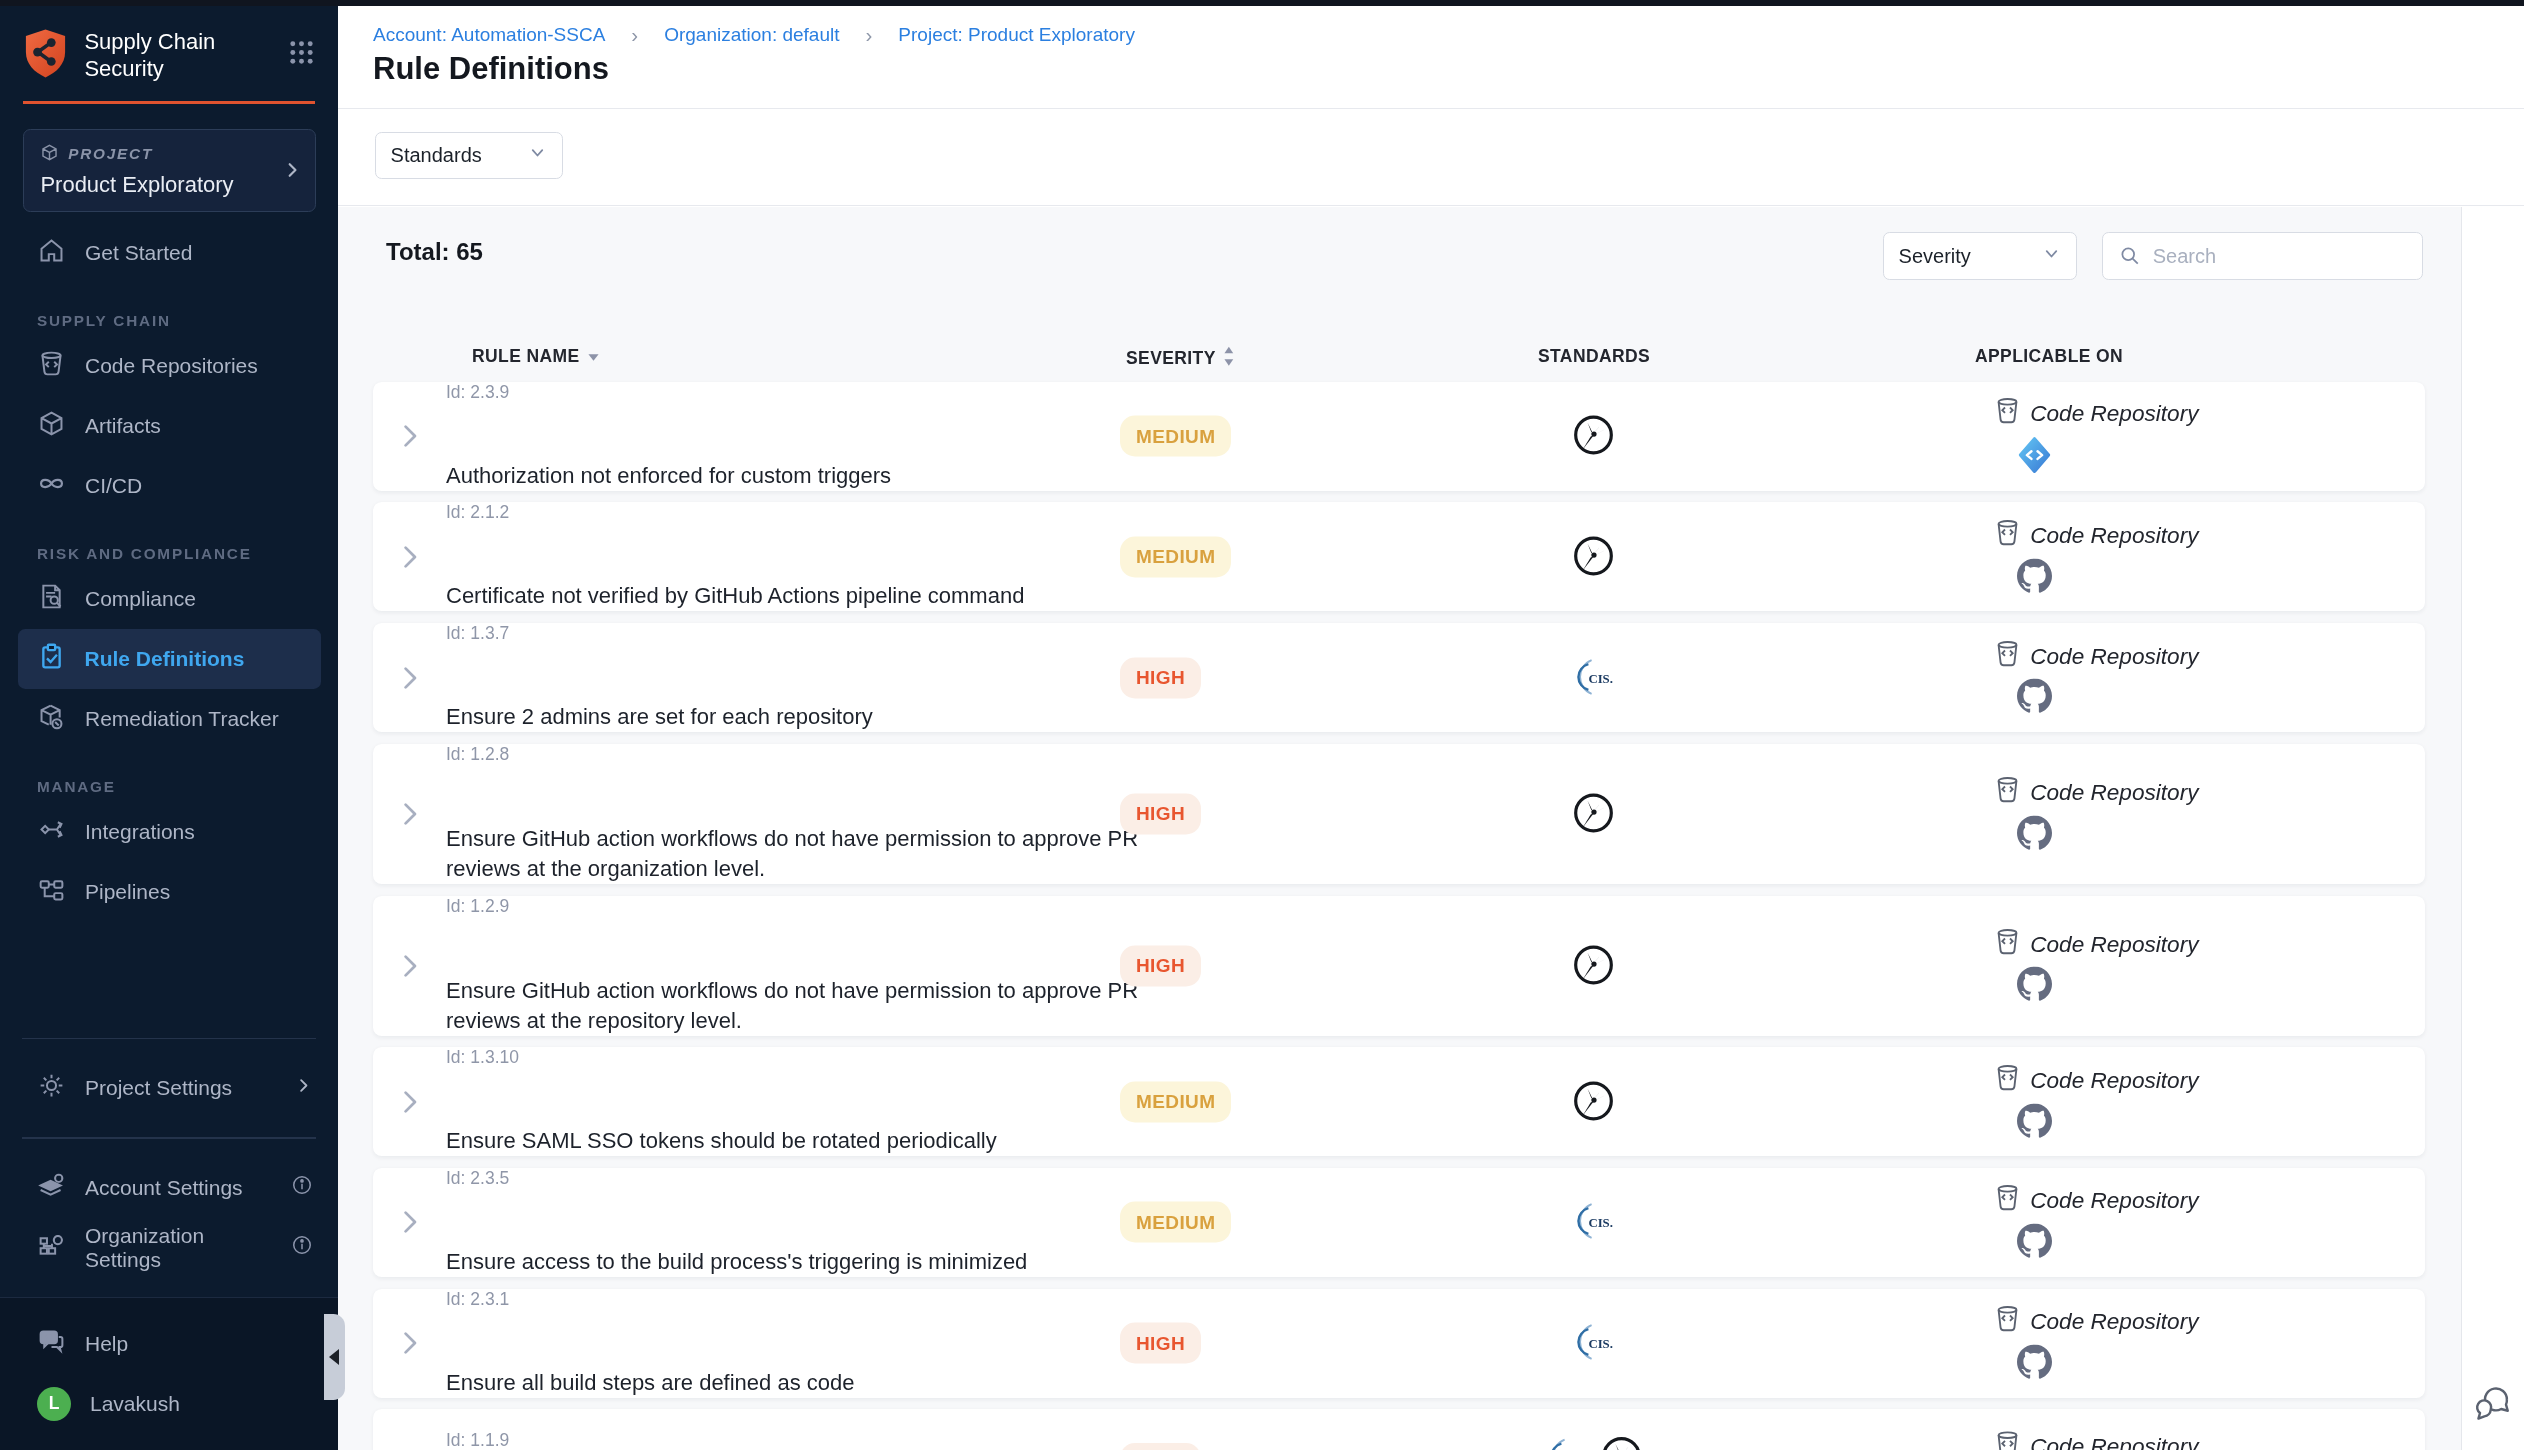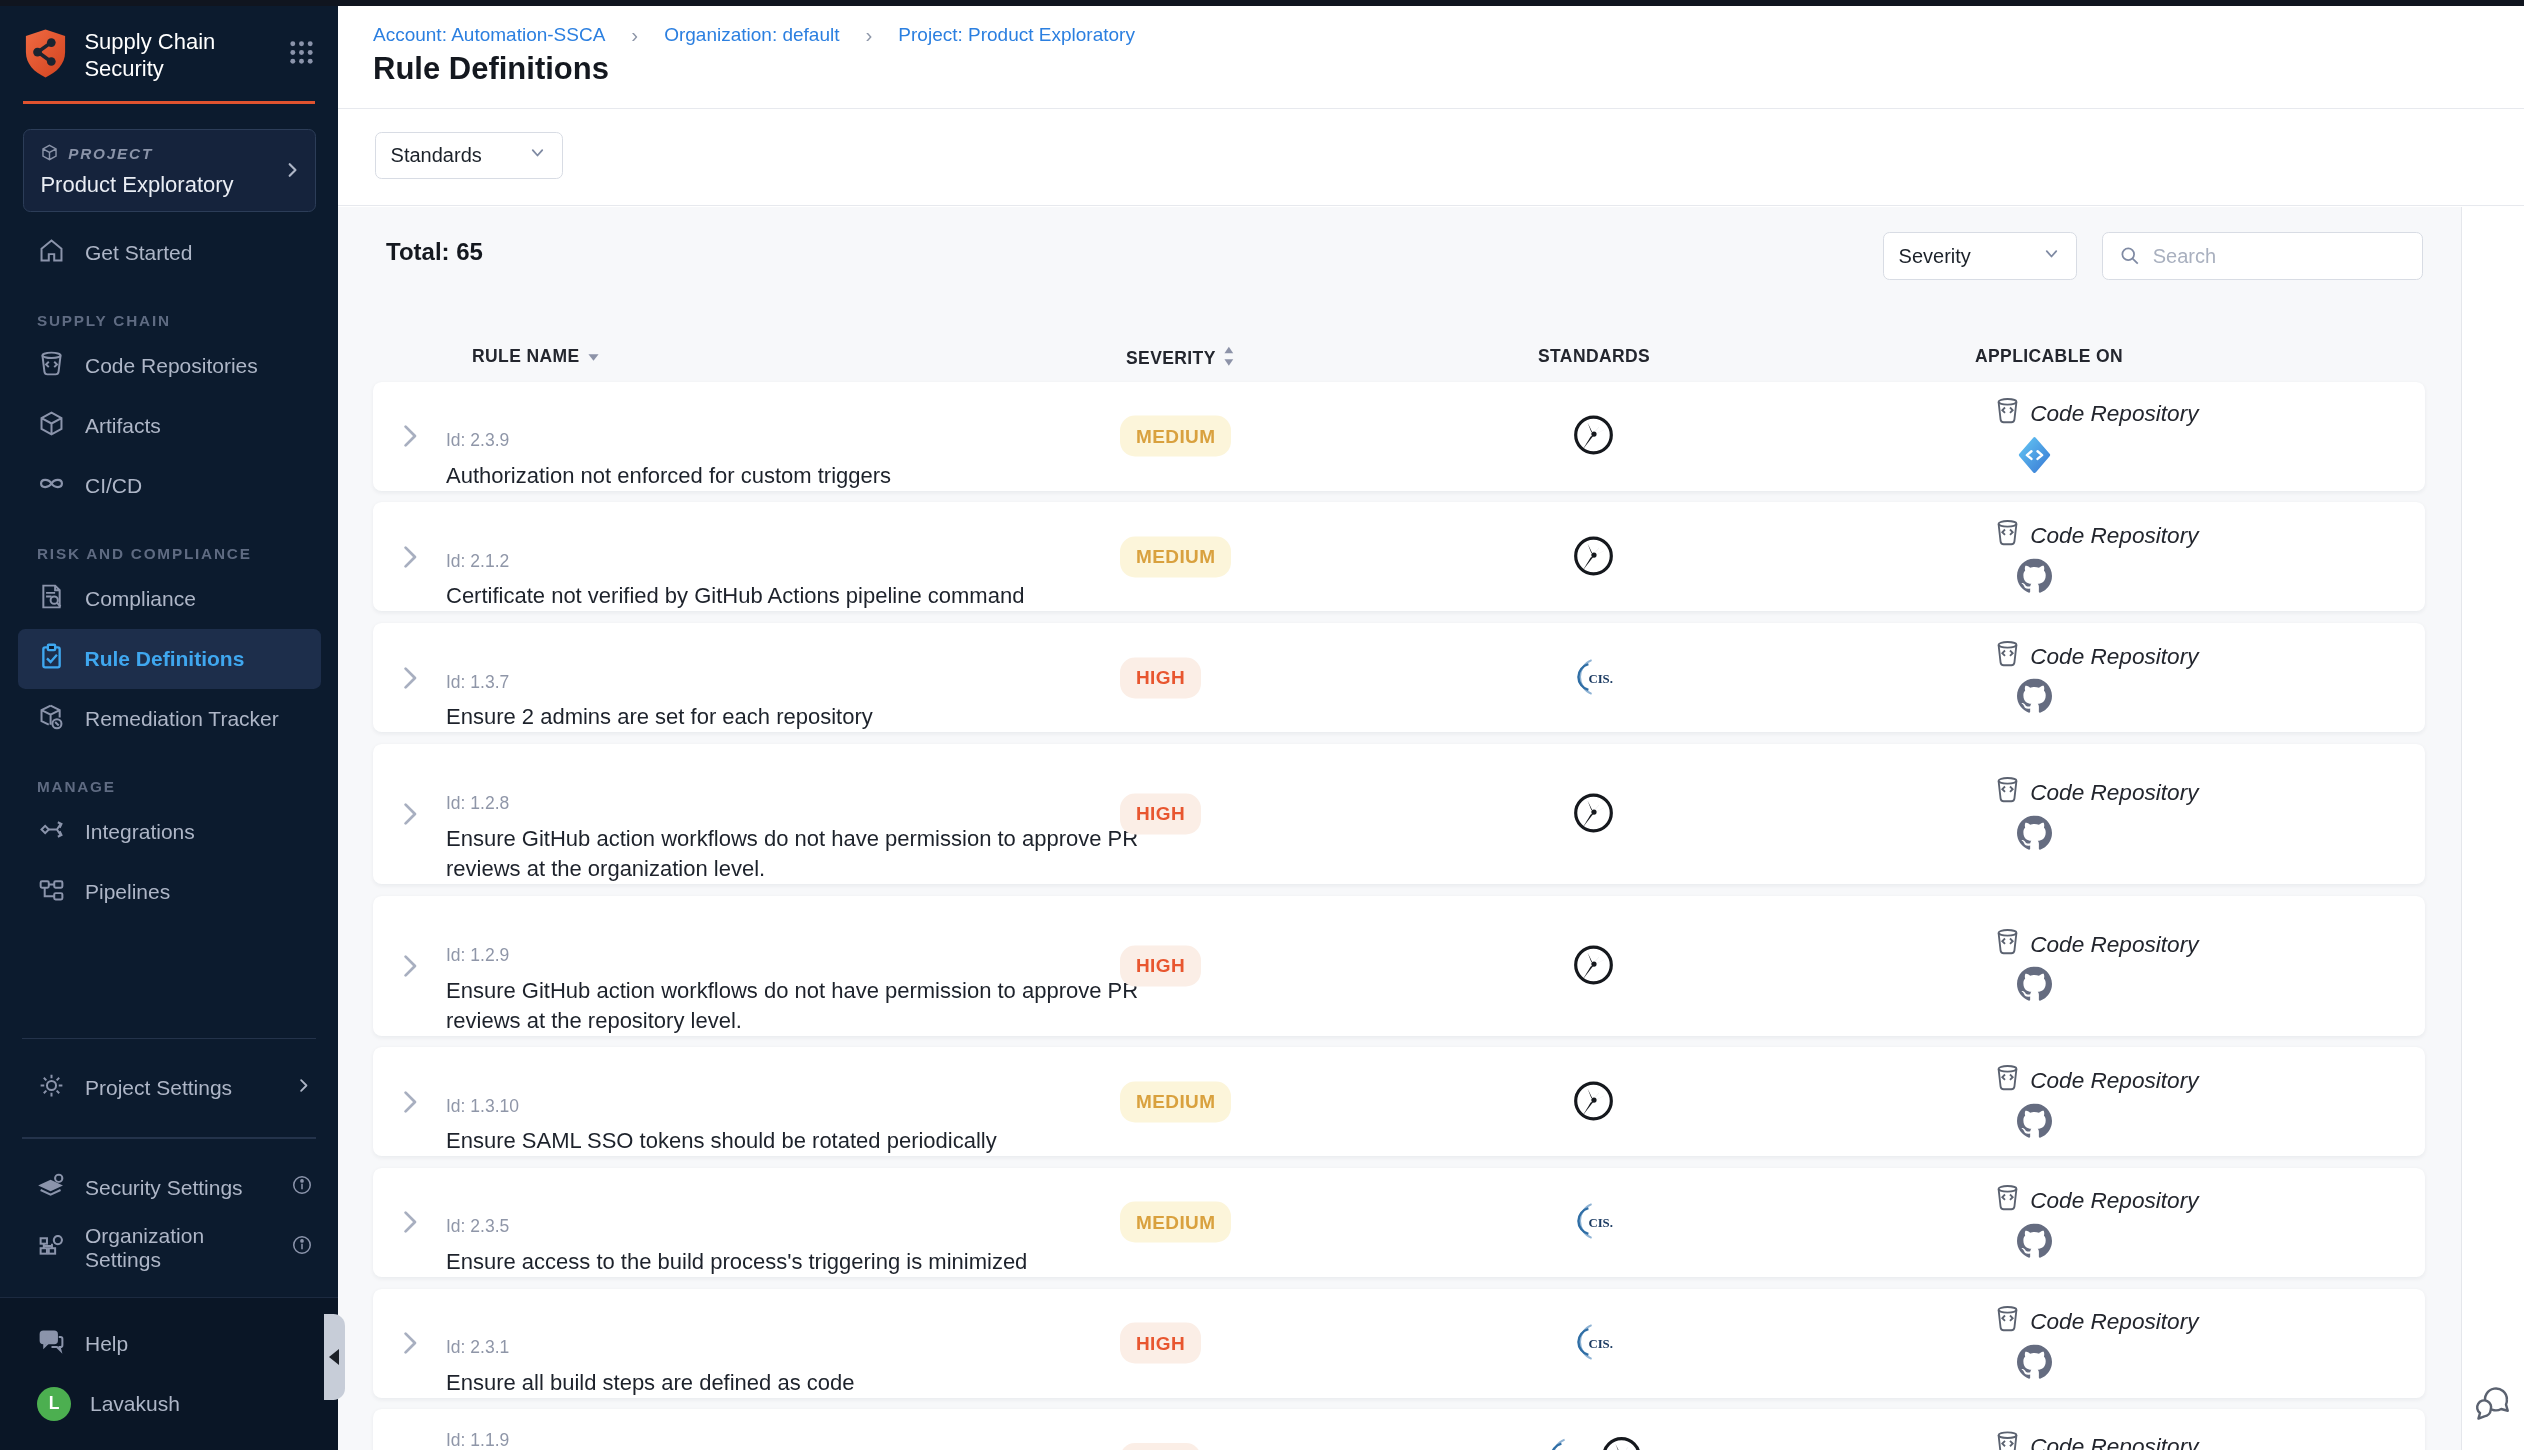--- a/index.html
+++ b/index.html
@@ -50,21 +50,21 @@
   .search input::placeholder { color:#a9b0bf; }
 
   .th { position:absolute; top:139px; font-size:17.5px; font-weight:700; color:#23262e; letter-spacing:0.4px; display:flex; align-items:center; gap:7.3px; cursor:pointer; }
   .th-rule { left:134px; } .th-sev { left:788px; } .th-std { left:1200px; } .th-app { left:1637px; cursor:default; }
 
   .rows { position:absolute; left:35px; top:175px; width:2052px; display:flex; flex-direction:column; gap:11.7px; }
   .row { position:relative; height:109px; background:#fff; border-radius:8.8px; box-shadow:0 1.5px 4.4px rgba(20,30,50,.06); }
   .row.two { height:140px; }
   .row.partial { height:140px; }
   .r-chev { position:absolute; left:17.5px; top:0; bottom:0; width:37px; display:flex; align-items:center; justify-content:center; cursor:pointer; }
-  .r-name { position:absolute; left:73px; top:0; bottom:0; width:756px; display:flex; flex-direction:column; justify-content:flex-end; gap:9.5px; }
+  .r-name { position:absolute; left:73px; top:0; bottom:0; width:756px; display:flex; flex-direction:column; justify-content:space-between; gap:9.5px; }
   .r-id { font-size:17.5px; color:#8f96a8; }
   .r-title { font-size:22px; color:#1d222b; line-height:30px; }
   .r-sev { position:absolute; left:747px; top:50%; transform:translateY(-50%); font-size:19px; font-weight:700; padding:9.5px 16px; border-radius:15px; letter-spacing:0.4px; }
   .sev-MEDIUM { background:#fcf5da; color:#d9a13e; }
   .sev-HIGH { background:#fbeee6; color:#e8562f; }
   .r-std { position:absolute; left:1140px; top:50%; transform:translateY(-50%); width:161px; display:flex; align-items:center; justify-content:center; gap:7.3px; }
   .r-app { position:absolute; left:1622px; top:50%; transform:translateY(-50%); display:flex; flex-direction:column; gap:5.8px; }
   .r-app-top { display:flex; align-items:center; gap:10.2px; font-size:22.6px; color:#23262e;font-style:italic; }
   .r-provider { margin-left:22px; }
   .partial .r-name { justify-content:flex-start; padding-top:20.5px; }
@@ -226,21 +226,21 @@
             </svg></span>
       </div>
       <div class="side-divider"></div>
       <div class="nav-item">
         <span><svg width="29" height="29" viewBox="0 0 32 32" fill="none" stroke="#8b94ab" stroke-width="2.2">
               <path d="M4 16 L15 11 L26 16 L15 21 Z" fill="#8b94ab"></path>
               <path d="M4 21 L15 26 L26 21"></path>
               <circle cx="24" cy="8" r="4"></circle>
               <path d="M24 3.5 V5 M24 11 V12.5 M19.5 8 H21 M27 8 H28.5"></path>
             </svg></span>
-        <span>Security Settings</span>
+        <span>Account Settings</span>
         <span class="bi-right"><svg width="22" height="22" viewBox="0 0 32 32" fill="none" stroke="#8b94ab" stroke-width="2.2">
               <circle cx="16" cy="16" r="12"></circle>
               <path d="M16 14 V22"></path>
               <circle cx="16" cy="10" r="1.6" fill="#8b94ab"></circle>
             </svg></span>
       </div>
       <div class="nav-item">
         <span><svg width="29" height="29" viewBox="0 0 32 32" fill="none" stroke="#8b94ab" stroke-width="2.2">
               <rect x="4" y="19" width="7" height="6"></rect>
               <rect x="13" y="19" width="7" height="6"></rect>

